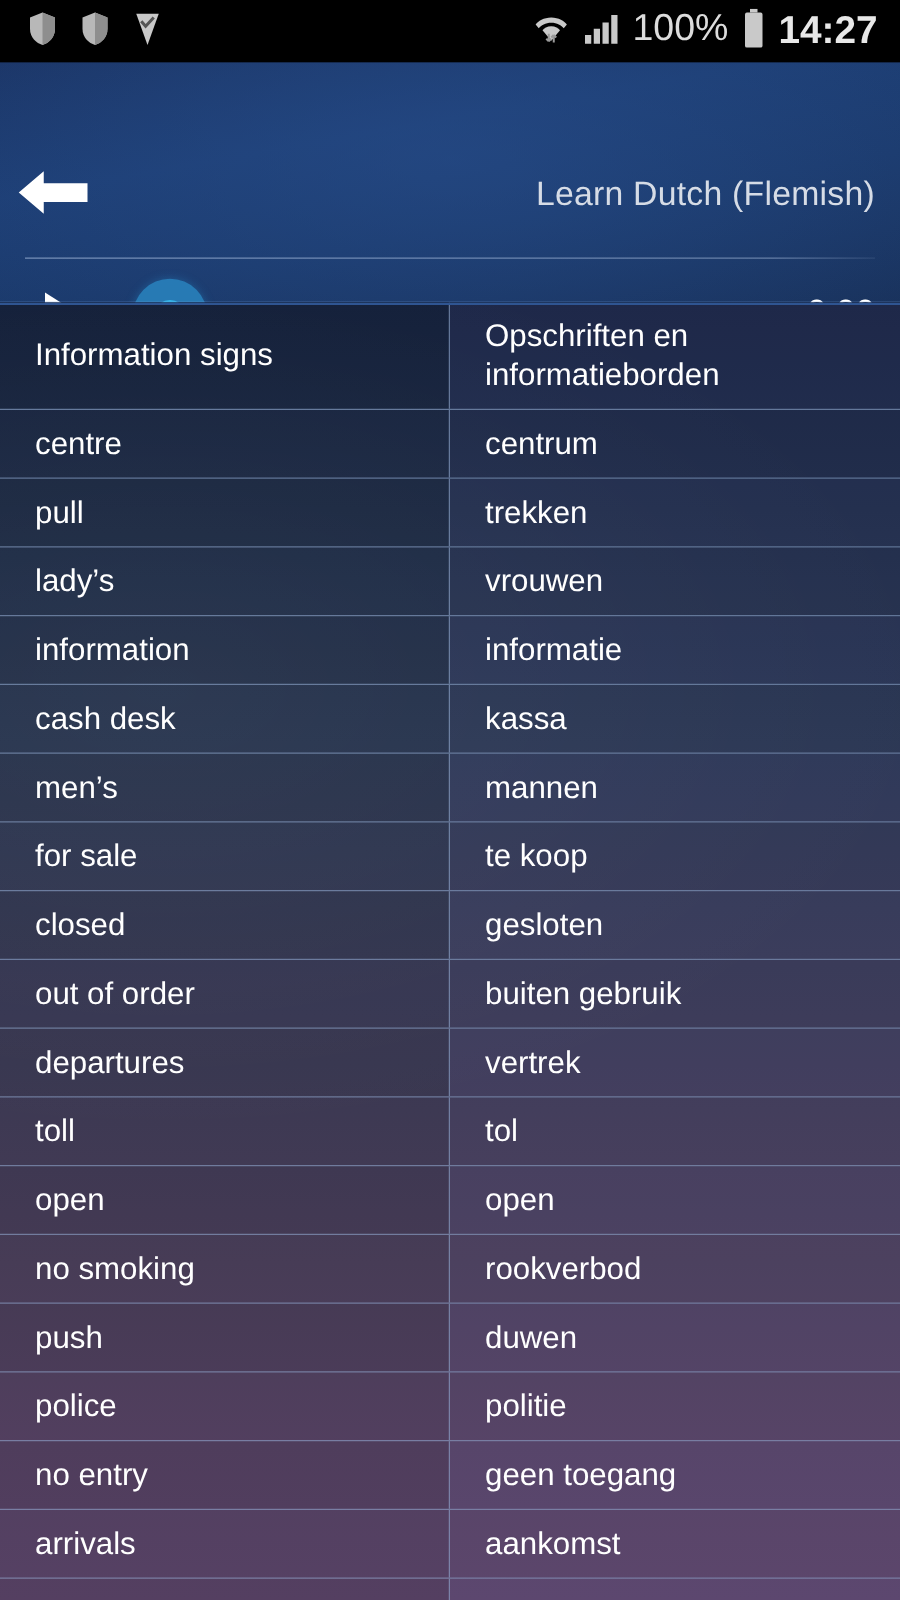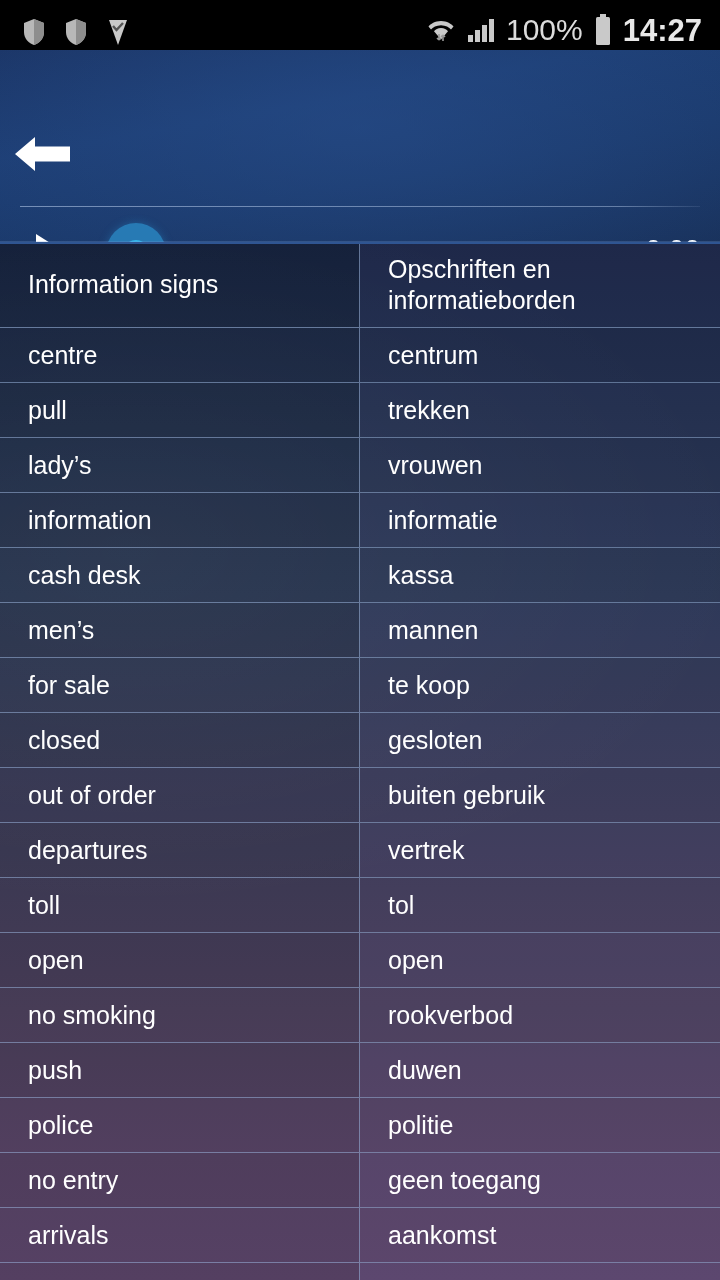--- a/index.html
+++ b/index.html
@@ -21,21 +21,21 @@
     overflow: hidden;
     background: #101a30;
   }
 
   
   .statusbar {
     position: relative;
     height: 50px;
     background: #000000;
     display: flex;
-    align-items: flex-end;
+    align-items: center;
     padding: 0 10px 4px 22px;
     box-sizing: border-box;
   }
   .status-left {
     display: flex;
     align-items: center;
     gap: 18px;
   }
   .status-right {
     margin-left: auto;
@@ -263,20 +263,21 @@
   </div>
 
   <div class="header">
 
     <div class="back-btn">
       <svg width="60" height="46" viewBox="0 0 60 46" aria-hidden="true">
         <path d="M2 23 L22 6 V15.5 H57 V30.5 H22 V40 Z" fill="#ffffff"></path>
       </svg>
     </div>
 
+    <div class="title">Learn Dutch (Flemish)</div>
 
     <div class="hdr-divider"></div>
 
     <div class="player">
       <div class="play-btn">
         <div class="play-tri"></div>
       </div>
 
       <div class="seek-knob"></div>
       <div class="time">0:00</div>

